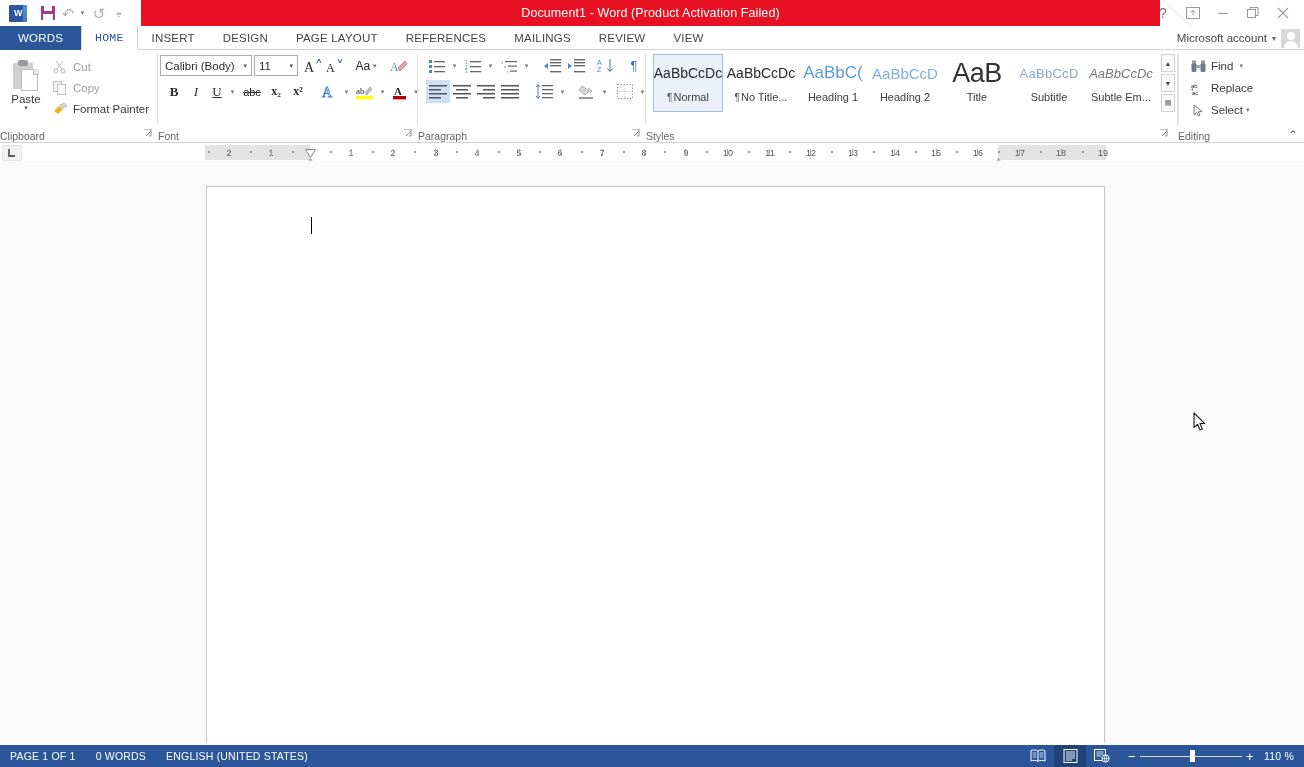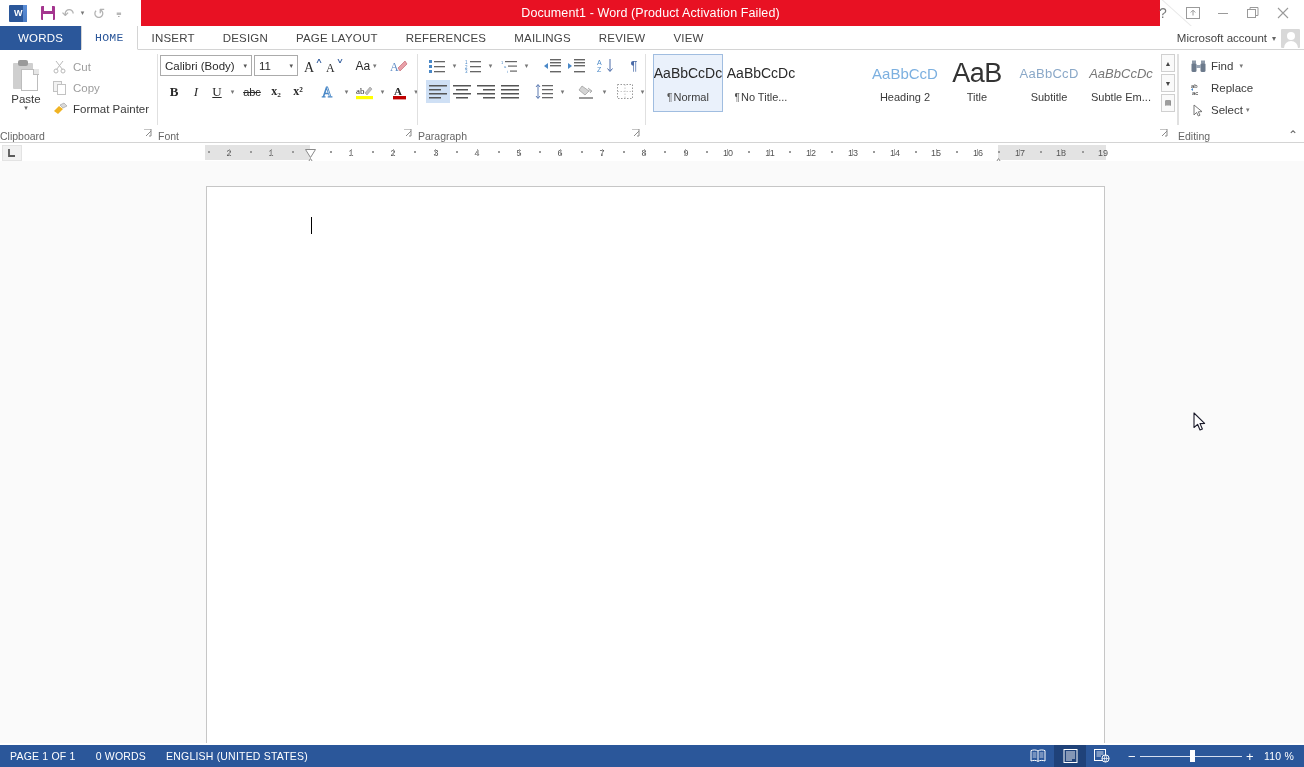--- a/index.html
+++ b/index.html
@@ -639,20 +639,26 @@
 
       <div class="stylebox" style="left:80px;">
         <div class="prev">
           <span style="font-size:14px;color:#2a2a2a;">AaBbCcDc</span>
         </div>
         <div class="nm">
           <span class="pilcrow">¶</span><span>No Title...</span>
         </div>
       </div>
 
+      <div class="stylebox" style="left:152px;">
+        <div class="prev">
+          <span style="font-size:17px;color:#5b9bd5;font-weight:300;">AaBbC(</span>
+        </div>
+        <div class="nm">Heading 1</div>
+      </div>
 
       <div class="stylebox" style="left:224px;">
         <div class="prev">
           <span style="font-size:15px;color:#7cb0e0;font-weight:300;">AaBbCcD</span>
         </div>
         <div class="nm">Heading 2</div>
       </div>
 
       <div class="stylebox" style="left:296px;">
         <div class="prev">
@@ -674,20 +680,21 @@
         </div>
         <div class="nm">Subtle Em...</div>
       </div>
 
       <div class="stylescroll">
         <div class="ssbtn">▲</div>
         <div class="ssbtn">▼</div>
         <div class="ssbtn">▤</div>
       </div>
 
+      <div class="glabel">Styles</div>
       <div class="dlg" style="right:7px;">
         <svg width="9" height="9" viewBox="0 0 9 9">
             <path d="M0 0 H7 V7" fill="none" stroke="#8a8a8a"></path>
             <path d="M2 7 L7 2 M7 7 H5" stroke="#8a8a8a" fill="none"></path>
           </svg>
       </div>
       <div class="gsep"></div>
     </div>
 
     <div class="grp" style="left:1178px; width:126px;">

